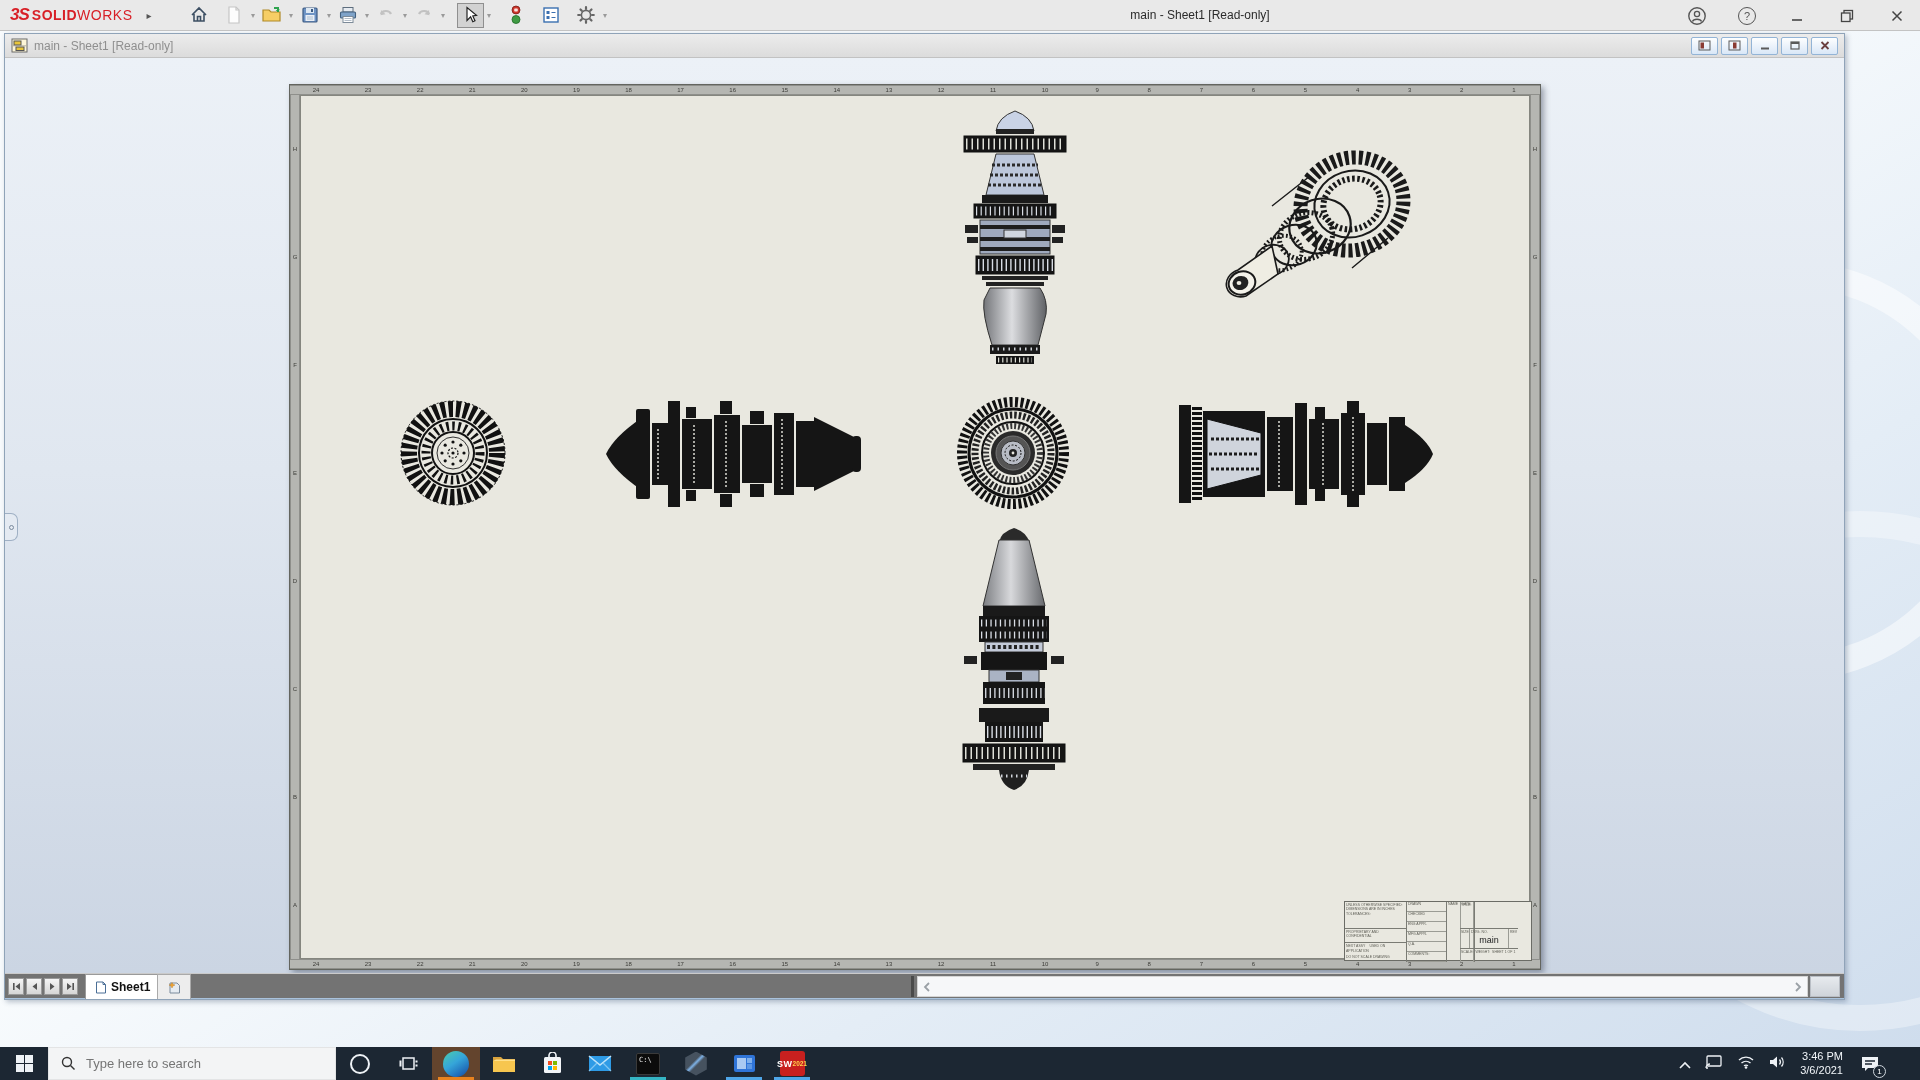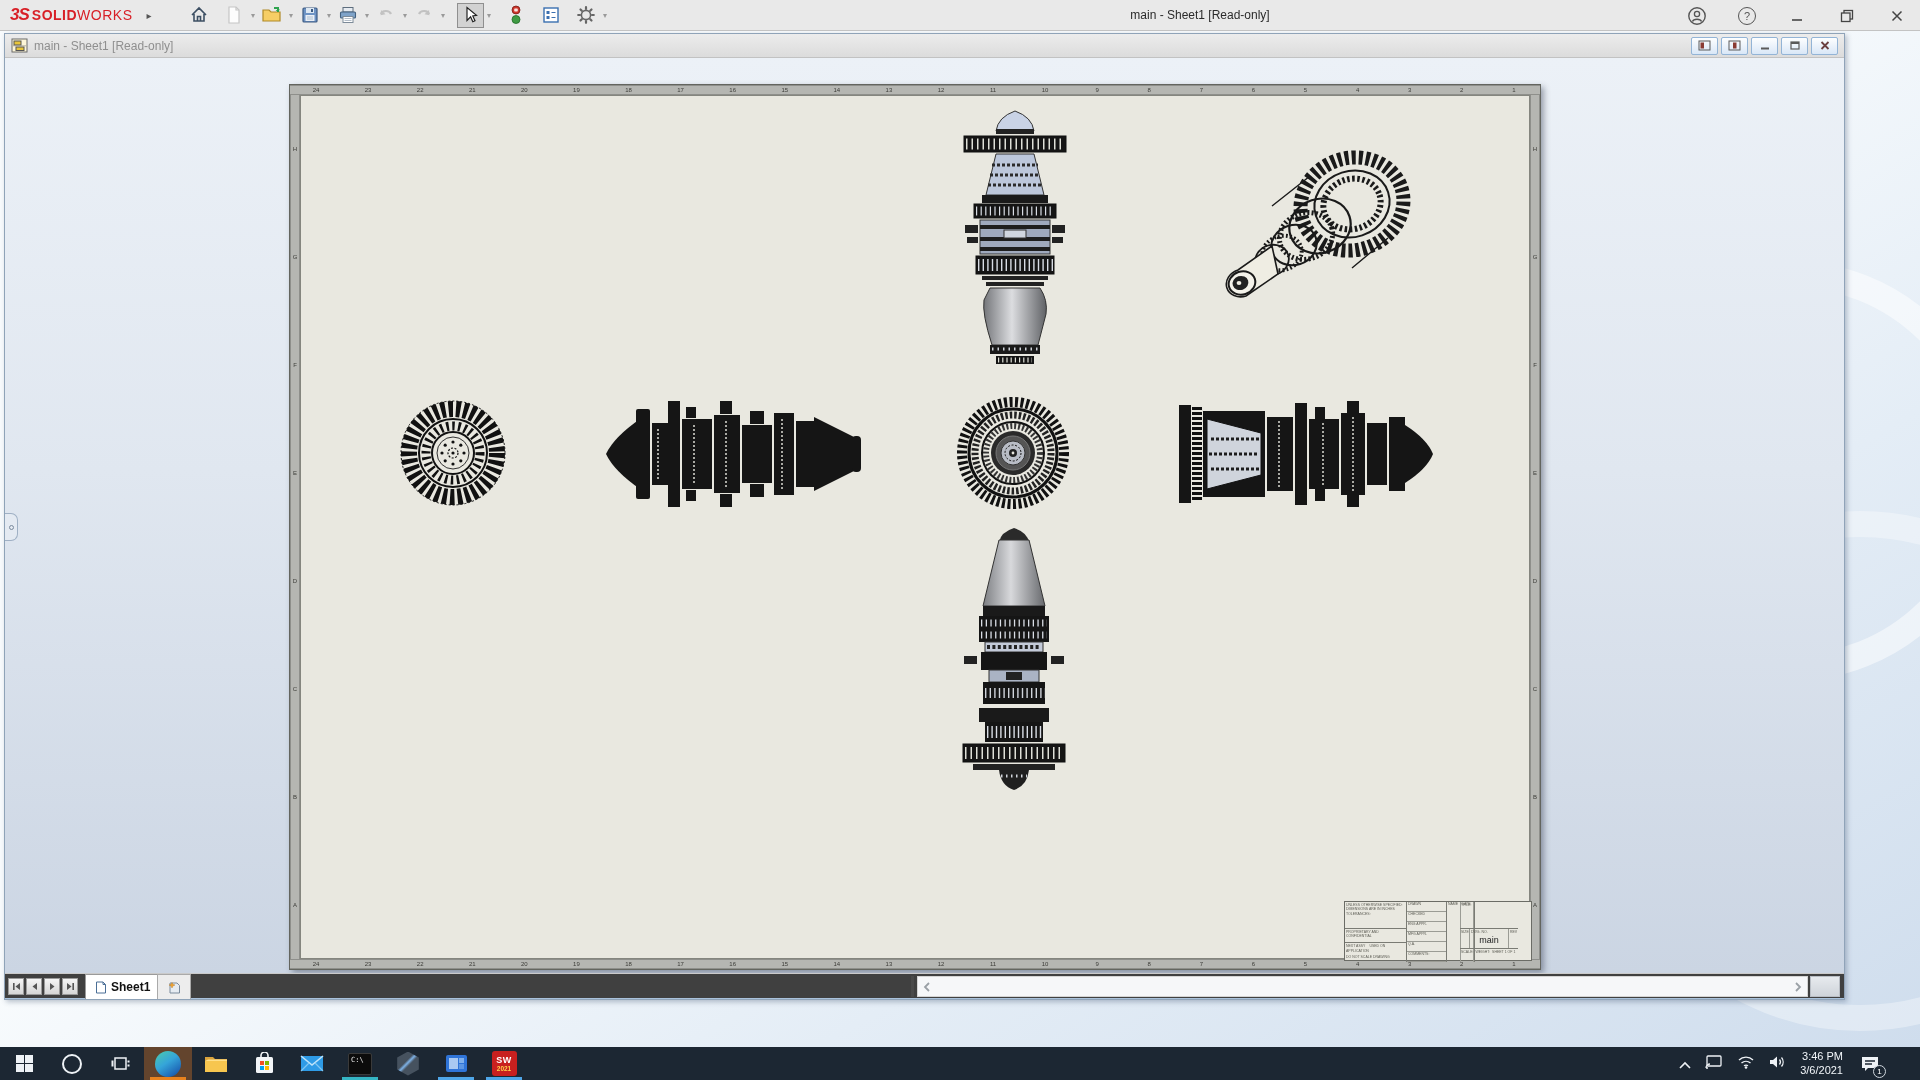--- a/index.html
+++ b/index.html
@@ -68,21 +68,21 @@
   .tb-titlelabel{position:absolute;left:1px;top:1px}
   .tb-sizerow{position:absolute;left:0;top:26px;width:58px;height:20px;border-top:1px solid #7a7b74;display:flex}
   .tb-size{width:10px;border-right:1px solid #9b9c95;padding:1px}
   .tb-dwg{flex:1;border-right:1px solid #9b9c95;padding:1px;position:relative}
   .tb-rev{width:9px;padding:1px}
   .dwg-title{position:absolute;left:0;right:0;top:6px;text-align:center;font-size:9px;color:#222}
   .tb-botrow{position:absolute;left:0;top:46px;width:58px;height:14px;border-top:1px solid #7a7b74;display:flex;align-items:flex-start}
   .tb-botrow span{padding:1px}
 
   
-  .tabbar{position:absolute;left:0;right:0;bottom:0;height:26px;background:#404040;border-top:1px solid #cacaca;border-bottom:1px solid #a9c2dc}
+  .tabbar{position:absolute;left:0;right:0;bottom:0;height:26px;background:#737373;border-top:1px solid #cacaca;border-bottom:1px solid #a9c2dc}
   .navs{position:absolute;left:3px;top:4px;display:flex;gap:2px}
   .nbtn{width:16px;height:17px;background:linear-gradient(#f5f5f5,#d6d6d6);border:1px solid #9a9a9a;display:flex;align-items:center;justify-content:center}
   .sheettab{position:absolute;left:80px;top:0;height:25px;background:#fff;border:1px solid #9a9a9a;border-bottom:none;display:flex;align-items:center;padding:0 9px;gap:4px}
   .sheettab .lbl{font-weight:bold;font-size:12px;color:#111}
   .addtab{position:absolute;left:152px;top:0;height:25px;width:34px;background:#ededed;border:1px solid #aaa;border-bottom:none;display:flex;align-items:center;justify-content:center}
   .splitter{position:absolute;left:906px;top:2px;width:3px;height:21px;background:#4a4a4a}
   .hscroll{position:absolute;left:912px;right:36px;top:2px;height:21px;background:#f6f7f9;border:1px solid #d4d4d4;display:flex;align-items:center}
   .sarrow{width:18px;height:100%;display:flex;align-items:center;justify-content:center;color:#9aa0a6}
   .strack{flex:1;height:100%}
   .scorner{position:absolute;right:4px;top:2px;width:30px;height:21px;background:linear-gradient(#e7eaee,#cfd4da);border:1px solid #b9bec5}
@@ -676,20 +676,27 @@
   <div class="tb-cell start">
     <svg width="17" height="17" viewBox="0 0 17 17">
         <g fill="#eef2f6">
           <rect x="0" y="0" width="8" height="8"></rect>
           <rect x="9" y="0" width="8" height="8"></rect>
           <rect x="0" y="9" width="8" height="8"></rect>
           <rect x="9" y="9" width="8" height="8"></rect>
         </g>
       </svg>
   </div>
+  <div class="searchbox">
+    <svg width="15" height="15" viewBox="0 0 15 15">
+        <circle cx="6" cy="6" r="4.5" fill="none" stroke="#333" stroke-width="1.4"></circle>
+        <path d="M9.5 9.5 L13.5 13.5" stroke="#333" stroke-width="1.4"></path>
+      </svg>
+    <input type="text" placeholder="Type here to search" style="">
+  </div>
   <div class="tb-cell">
     <span style="width:20px;height:20px;border:2.4px solid #eef2f6;border-radius:50%;display:block"></span>
   </div>
   <div class="tb-cell">
     <svg width="19" height="19" viewBox="0 0 19 19">
         <rect x="4" y="4" width="11" height="11" fill="none" stroke="#eef2f6" stroke-width="1.5"></rect>
         <rect x="0.5" y="6.5" width="2" height="6" fill="#eef2f6"></rect>
         <rect x="16.5" y="6.5" width="2" height="2" fill="#eef2f6"></rect>
         <rect x="16.5" y="10.5" width="2" height="2" fill="#eef2f6"></rect>
       </svg>
@@ -732,21 +739,21 @@
   <div class="tb-cell">
     <svg width="23" height="23" viewBox="0 0 23 23">
         <rect x="1" y="3" width="21" height="17" rx="2" fill="#2f74d8"></rect>
         <rect x="4" y="6" width="9" height="11" fill="#a9c9f2"></rect>
         <rect x="14" y="6" width="5" height="5" fill="#7fb0ec"></rect>
         <rect x="14" y="12" width="5" height="5" fill="#5d97e4"></rect>
       </svg>
     <span class="under" style="background:#4fa6e8"></span>
   </div>
   <div class="tb-cell">
-    <span style="position:relative;width:25px;height:25px;background:#c8201f;border-radius:3px;display:flex;align-items:center;justify-content:center;flex-direction:column">
+    <span style="position:relative;width:25px;height:25px;background:#c8201f;border-radius:3px;display:flex;align-items:center;justify-content:center;flex-direction:row">
       <b style="color:#fff;font-size:9px;letter-spacing:.5px">SW</b>
       <b style="color:#ffd24a;font-size:6.5px">2021</b>
     </span>
     <span class="under" style="background:#4fa6e8"></span>
   </div>
 
   <div class="tray">
     <span><svg width="12" height="8" viewBox="0 0 12 8">
           <path d="M1 7 L6 2 L11 7" fill="none" stroke="#eef2f6" stroke-width="1.6"></path>
         </svg></span>

